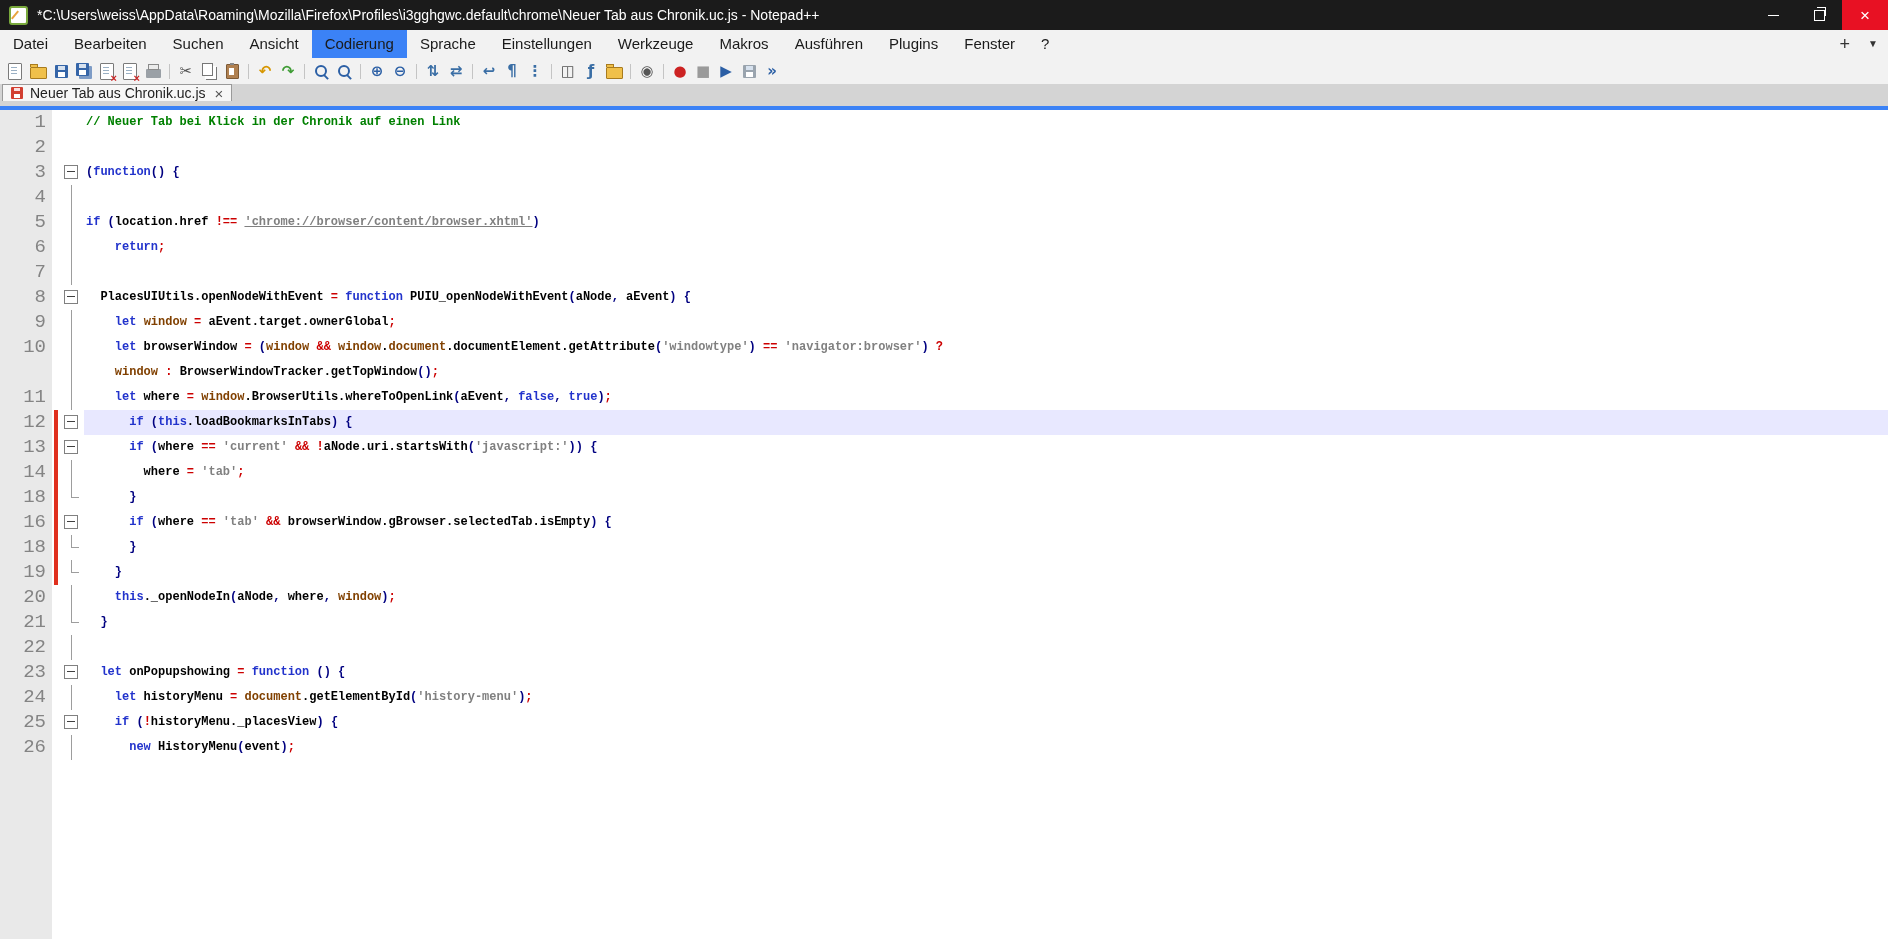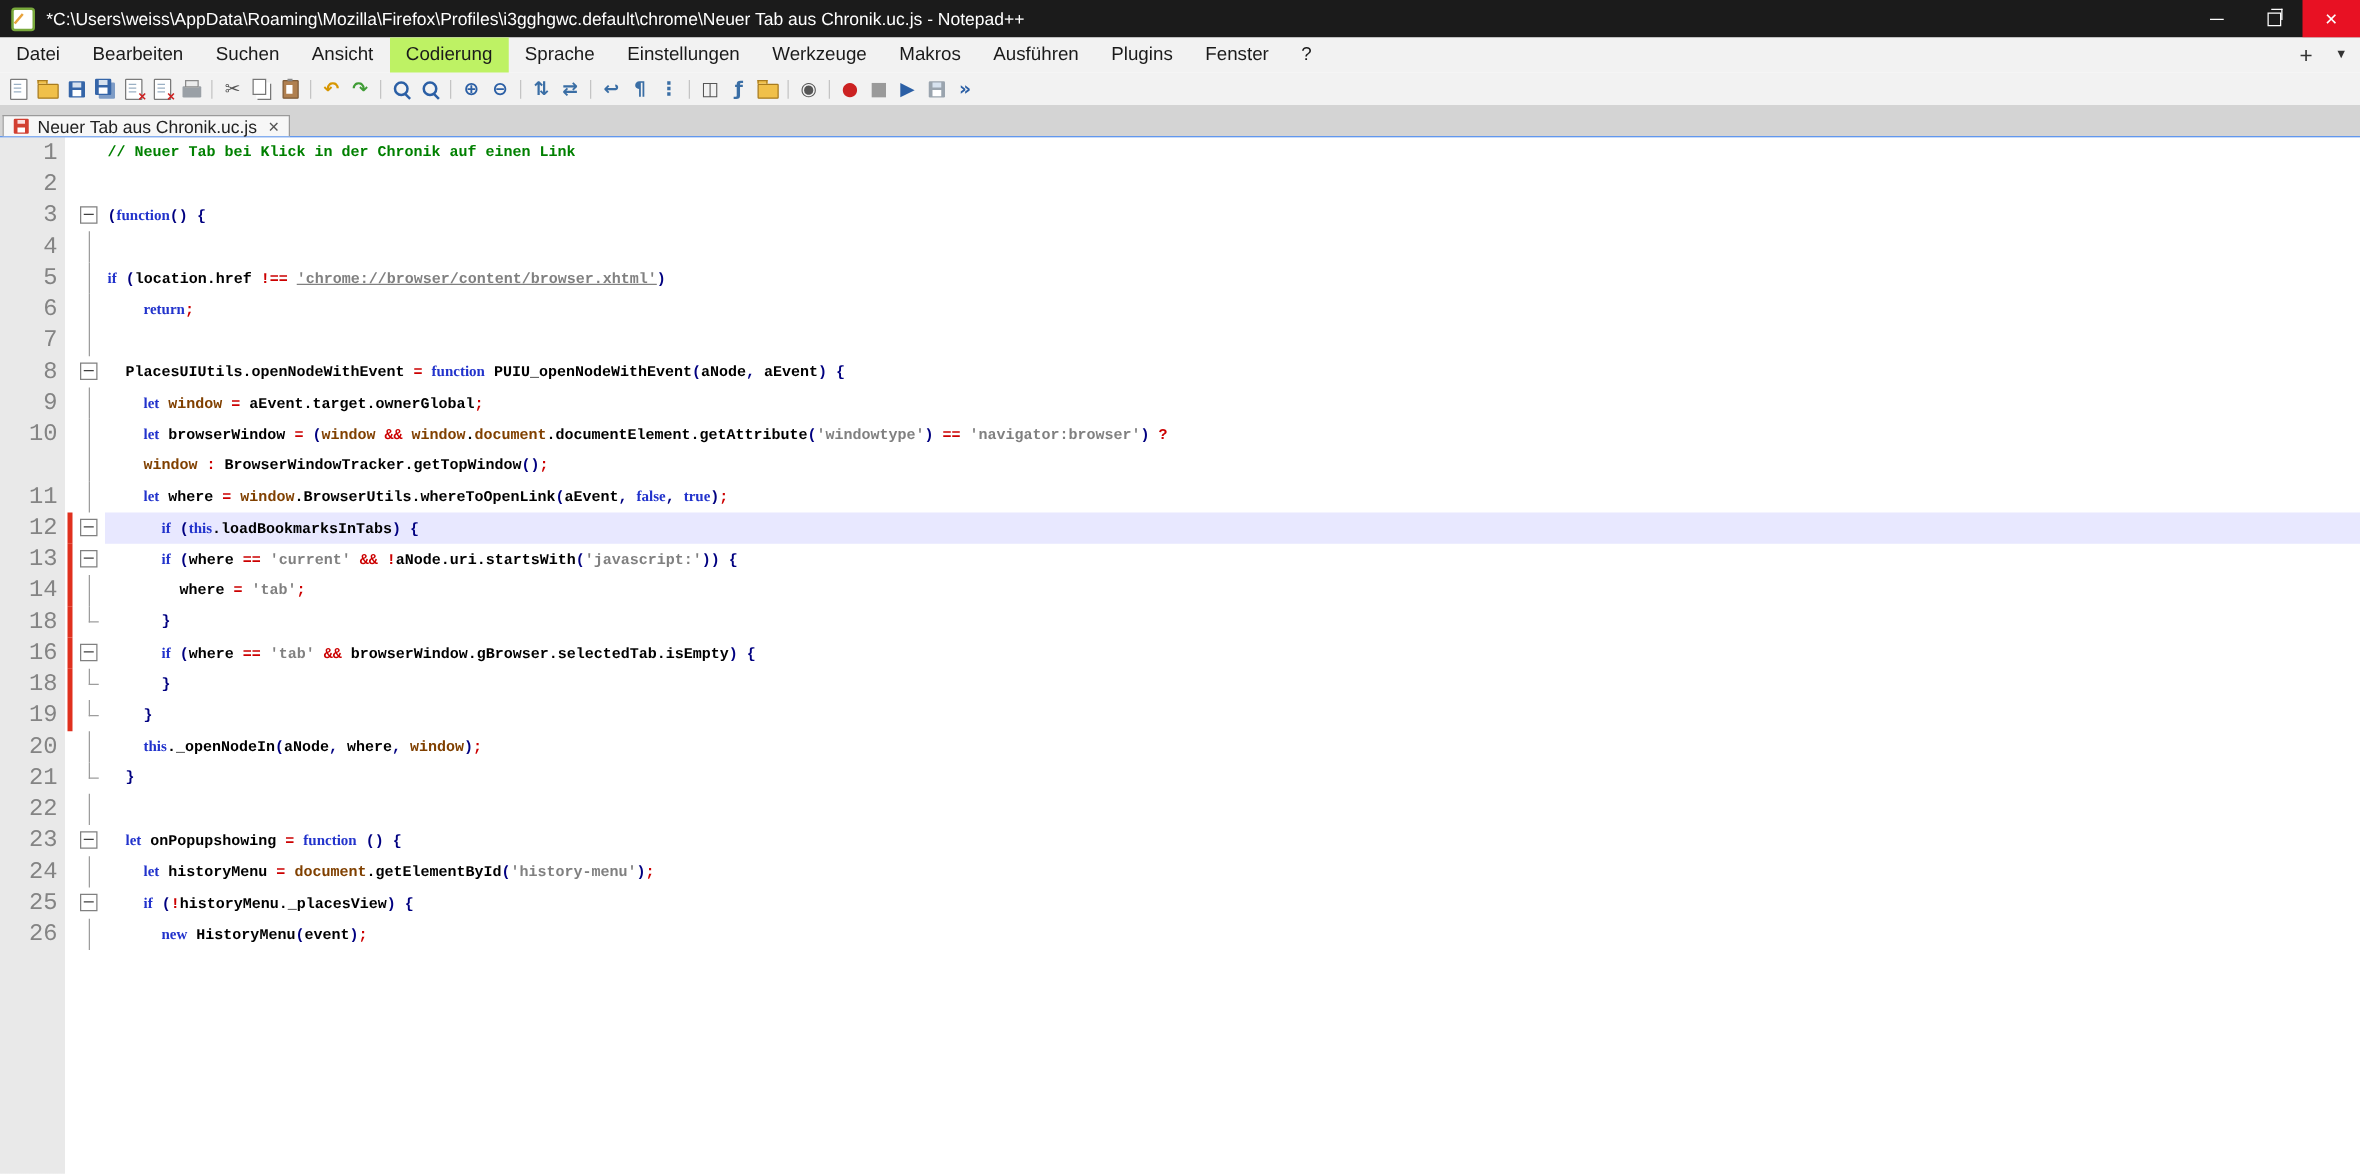--- a/index.html
+++ b/index.html
@@ -19,21 +19,21 @@
   .wc-min i{display:block;width:11px;height:1px;background:#fff;}
   .wc-restore i{display:block;width:9px;height:9px;border:1px solid #fff;position:relative;}
   .wc-restore i::before{content:"";position:absolute;left:2px;top:-4px;width:8px;height:8px;
             border-top:1px solid #fff;border-right:1px solid #fff;}
   .wc-close{background:var(--ui-close_button,#e81123);font-size:17px;line-height:1;}
 
   
   .menubar{height:28px;background:var(--ui-chrome_bg,#f2f2f2);display:flex;align-items:stretch;
            font-size:15px;color:#1a1a1a;position:relative;}
   .menu-item{padding:0 13px;line-height:28px;cursor:default;}
-  .menu-item.hl{background:#bef264;}
+  .menu-item.hl{background:#3b82f6;}
   .menu-right{position:absolute;right:10px;top:0;height:28px;display:flex;align-items:center;gap:18px;color:#333;}
   .menu-plus{font-size:18px;line-height:1;}
   .menu-drop{font-size:10px;line-height:1;}
 
   
   .toolbar{height:26px;background:var(--ui-chrome_bg,#f2f2f2);display:flex;align-items:center;
            padding-left:4px;gap:1px;}
   .tb-btn{width:22px;height:22px;display:flex;align-items:center;justify-content:center;flex:none;}
   .tb-sep{width:1px;height:15px;background:#c4c4c4;margin:0 4px;flex:none;}
   .tb-ic{display:flex;align-items:center;justify-content:center;}
@@ -64,22 +64,22 @@
   .ic-paste{width:11px;height:13px;background:#b08050;border:1px solid #7d5a36;border-radius:1px;position:relative;}
   .ic-paste::before{content:"";position:absolute;left:2px;top:3px;width:5px;height:7px;background:#fff;}
   .ic-paste::after{content:"";position:absolute;left:3px;top:-2px;width:4px;height:2px;background:#888;}
   .ic-mag{width:16px;height:16px;position:relative;}
   .ic-mag::before{content:"";position:absolute;left:2px;top:2px;width:8px;height:8px;border:2px solid #2b5fa5;
       border-radius:50%;}
   .ic-mag::after{content:"";position:absolute;left:12px;top:11px;width:2px;height:6px;background:#2b5fa5;
       transform:rotate(-45deg);}
 
   
-  .tabbar{height:26px;background:var(--ui-tabbar_bg,#d4d4d4);display:flex;align-items:flex-end;
-          border-bottom:1px solid #3b82f6;box-sizing:border-box;}
+  .tabbar{height:26px;background:var(--ui-tabbar_bg,#d4d4d4);display:flex;align-items:flex-start;
+          border-bottom:4px solid #3b82f6;box-sizing:border-box;}
   .tab{background:var(--ui-active_tab_bg,#f7f7f7);border:1px solid #9a9a9a;border-bottom:none;
        display:flex;align-items:center;padding:0 8px;gap:7px;font-size:14px;color:#222;margin-left:2px;}
   .floppy-red{width:12px;height:12px;background:var(--ui-unsaved_icon,#d23f31);border-radius:1px;position:relative;flex:none;}
   .floppy-red::before{content:"";position:absolute;left:3px;top:1px;width:6px;height:3px;background:#fbdede;}
   .floppy-red::after{content:"";position:absolute;left:3px;bottom:1px;width:6px;height:4px;background:#fff;}
   .tab-close{color:#555;font-size:15px;line-height:1;margin-left:2px;}
 
   
   .editor{height:830px;background:linear-gradient(90deg,var(--c-line_number_bg,#e9e9e9) 0,
           var(--c-line_number_bg,#e9e9e9) 52px,#ffffff 52px);overflow:hidden;}
@@ -92,21 +92,21 @@
   .fold{width:24px;flex:none;position:relative;}
   .fold.line::before{content:"";position:absolute;left:11px;top:0;height:100%;width:1px;background:#9d9d9d;}
   .fold.end::before{content:"";position:absolute;left:11px;top:0;height:13px;width:1px;background:#9d9d9d;}
   .fold.end::after{content:"";position:absolute;left:11px;top:12px;width:8px;height:1px;background:#9d9d9d;}
   .fbox{position:absolute;left:4px;top:5px;width:12px;height:12px;border:1px solid #808080;background:#fff;}
   .fbox::before{content:"";position:absolute;left:2px;top:5px;width:8px;height:1px;background:#404040;}
   .code{flex:1;white-space:pre;font-family:"Liberation Mono","DejaVu Sans Mono",monospace;
         font-size:12px;font-weight:bold;padding-left:2px;}
   .row.cur .code{background:var(--c-current_line,#e8e8ff);}
   .tk-c{color:var(--c-comment,#008000);}
-  .tk-k{color:var(--c-keyword,#2233cc);font-family:Liberation Serif, serif;}
+  .tk-k{color:var(--c-keyword,#2233cc);}
   .tk-t{color:var(--c-type,#804000);}
   .tk-s,.tk-su{color:var(--c-string,#808080);}
   .tk-su{text-decoration:underline;}
   .tk-o{color:var(--c-operator,#cc0000);}
   .tk-p{color:var(--c-punct,#000080);}
   .tk-d{color:var(--c-default,#000000);}
 </style>
 </head>
 <body>
 

